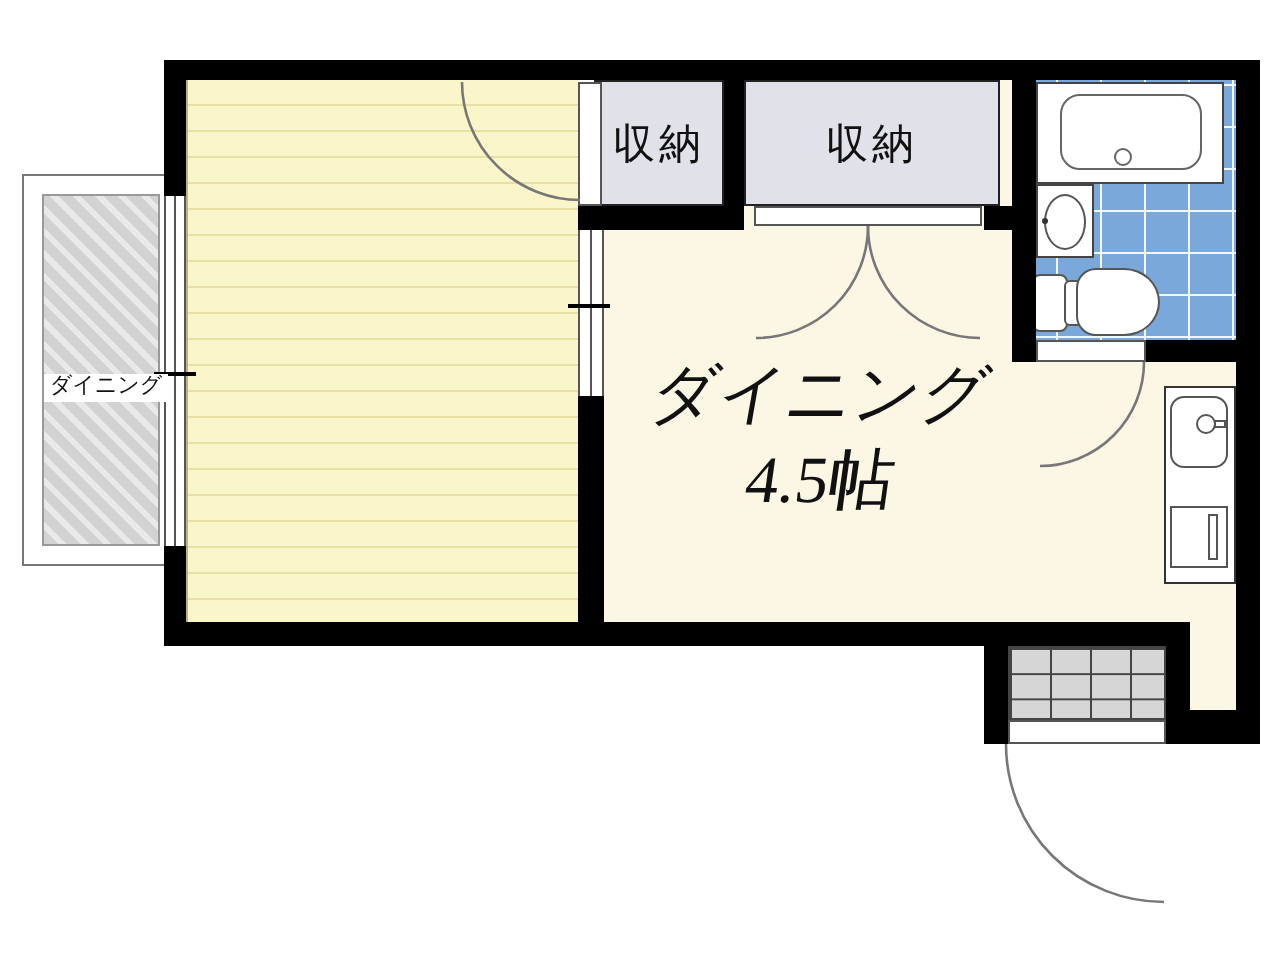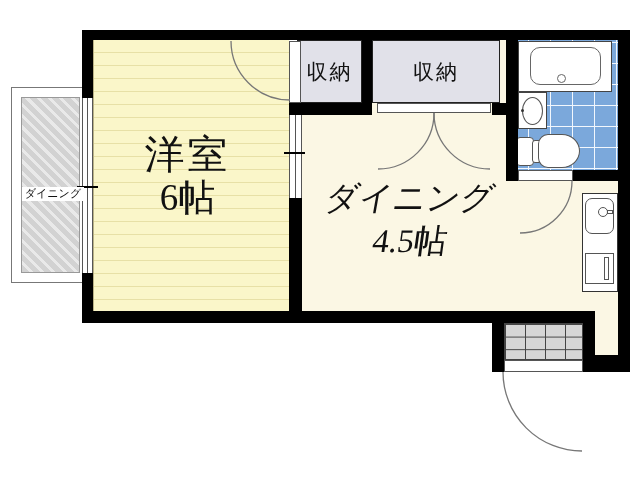--- a/index.html
+++ b/index.html
@@ -109,19 +109,17 @@
   <div class="abs leaf" style="left:518px;top:170px;width:55px;height:11px;"></div>
 
   <svg id="svg-arcs" viewBox="0 0 640 480">
     <path d="M 231 41 A 59 59 0 0 0 290 100" fill="none" stroke="#777" stroke-width="1.3"></path>
     <path d="M 434 113 A 56 56 0 0 1 378 169" fill="none" stroke="#777" stroke-width="1.3"></path>
     <path d="M 434 113 A 56 56 0 0 0 490 169" fill="none" stroke="#777" stroke-width="1.3"></path>
     <path d="M 572 181 A 52 52 0 0 1 520 233" fill="none" stroke="#777" stroke-width="1.3"></path>
     <path d="M 503 372 A 79 79 0 0 0 582 451" fill="none" stroke="#777" stroke-width="1.3"></path>
   </svg>
 
-  <div class="abs label" style="left:105px;top:134px;width:165px;font-size:40px;letter-spacing:3px;">洋室</div>
-  <div class="abs label" style="left:105px;top:179px;width:165px;font-size:37px;">6帖</div>
   <div class="abs label" style="left:325px;top:181px;width:170px;font-size:33px;transform:skewX(-10deg);">ダイニング</div>
   <div class="abs label" style="left:325px;top:224px;width:170px;font-size:33px;transform:skewX(-8deg);">4.5帖</div>
   <div class="abs label" style="left:22px;top:187px;width:62px;font-size:11px;background:#fff;padding:1px 0;">ダイニング</div>
 
 </div>
 
 </body></html>

